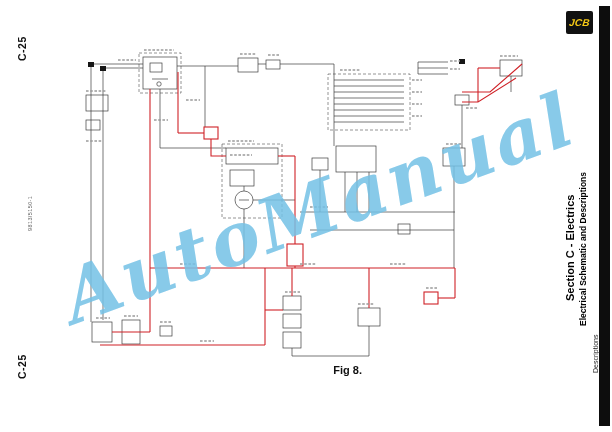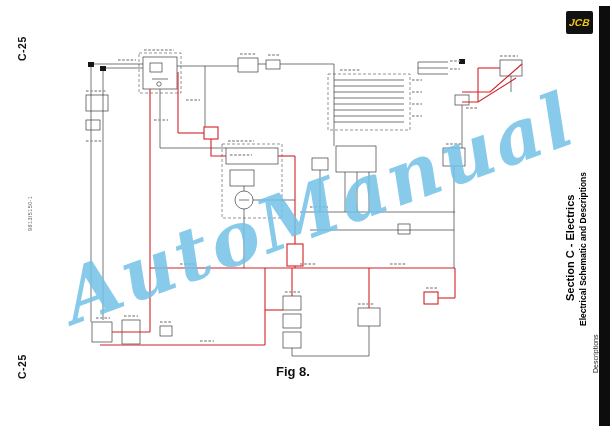--- a/index.html
+++ b/index.html
@@ -8,22 +8,22 @@
   
   .vtext{position:absolute;writing-mode:vertical-rl;transform:rotate(180deg);
          display:flex;align-items:center;justify-content:center;white-space:nowrap;}
   .code{font-weight:bold;font-size:10.5px;color:#111;letter-spacing:.5px;}
   #codeTop{left:16px;top:26px;height:46px;}
   #codeBottom{left:16px;top:344px;height:46px;}
   #partNo{left:27px;top:180px;height:66px;font-size:5.5px;color:#666;letter-spacing:.4px;}
   #sideTitle{right:36px;top:178px;height:140px;font-weight:bold;font-size:11px;color:#000;}
   #sideSub{right:24px;top:158px;height:182px;font-weight:bold;font-size:8.5px;color:#000;}
   #sideDesc{right:13px;top:322px;height:64px;font-size:7px;color:#222;}
-  .fig{position:absolute;left:276px;top:364px;width:70px;text-align:left;
-       font-weight:bold;font-size:13px;color:#111;}
+  .fig{position:absolute;left:292px;top:364px;width:70px;text-align:right;
+       font-weight:bold;font-size:11px;color:#111;}
   .rightbar{position:absolute;right:2px;top:6px;width:11px;height:420px;background:#0d0d0d;}
   .jcb{position:absolute;right:19px;top:11px;width:27px;height:23px;background:#111;
        border-radius:2px;display:flex;align-items:center;justify-content:center;}
   .jcb span{color:#f6c915;font-style:italic;font-weight:bold;font-size:10px;
             letter-spacing:.3px;transform:skewX(-6deg);}
   .wm{position:absolute;left:50px;top:168px;width:520px;text-align:center;
       font-family:"DejaVu Serif",serif;font-style:italic;font-weight:bold;
       font-size:74px;letter-spacing:3px;color:var(--wm,#74c1e6);opacity:.85;
       transform:rotate(-20deg);pointer-events:none;white-space:nowrap;}
   svg.schem{position:absolute;left:0;top:0;}

